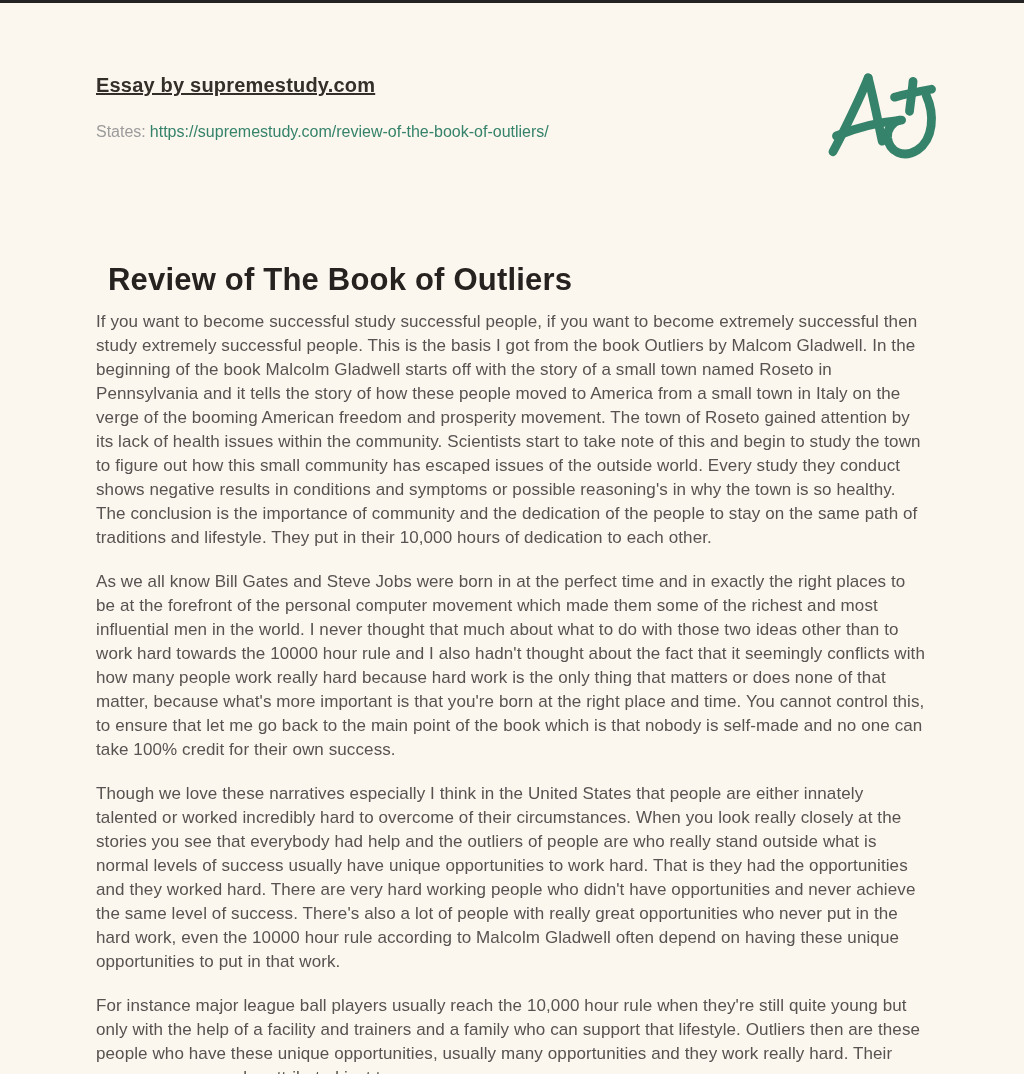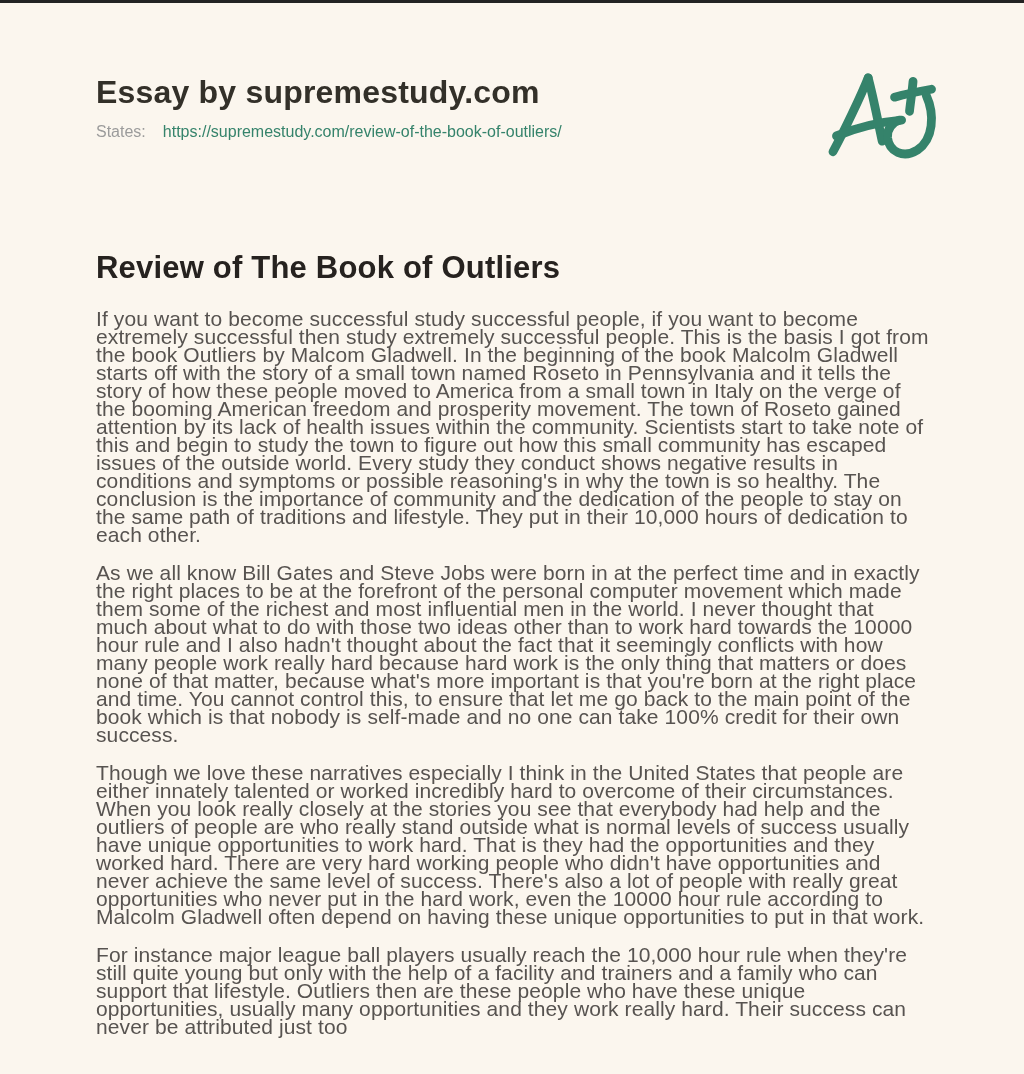--- a/index.html
+++ b/index.html
@@ -26,72 +26,73 @@
     top: 0; left: 0;
     width: 1024px;
     height: 3px;
     background: var(--top-border);
   }
   .site-title {
     position: absolute;
     left: 96px;
     top: 74px;
     margin: 0;
-    font-size: 32px;
+    font-size: 20px;
     font-weight: 700;
     letter-spacing: 0.2px;
     color: var(--site-title-text);
+    text-decoration: underline;
   }
   .source-line {
     position: absolute;
     left: 96px;
     top: 123px;
     margin: 0;
     font-size: 16px;
     color: var(--muted-text);
   }
   .source-line a {
     color: var(--accent);
     text-decoration: none;
-    margin-left: 17px;
+    margin-left: 4px;
   }
   .logo {
     position: absolute;
     left: 822px;
     top: 62px;
     width: 124px;
     height: 110px;
   }
   .logo svg { width: 100%; height: 100%; }
   .logo path {
     fill: none;
     stroke: var(--accent);
     stroke-width: 10;
     stroke-linecap: round;
   }
   .essay-title {
     position: absolute;
     left: 96px;
     top: 250px;
-    margin: 0;
+    margin: 12px;
     font-size: 31px;
     font-weight: 700;
     letter-spacing: 0.2px;
     color: var(--heading-text);
   }
   .essay-body {
     position: absolute;
     left: 96px;
     top: 310px;
     width: 833px;
   }
   .essay-body p {
     margin: 0 0 20px 0;
-    font-size: 21px;
-    line-height: 18px;
+    font-size: 17px;
+    line-height: 24px;
     letter-spacing: 0.1px;
     color: var(--body-text);
   }
 </style>
 </head>
 <body>
 
 <div class="top-line"></div>
 
 <header>

